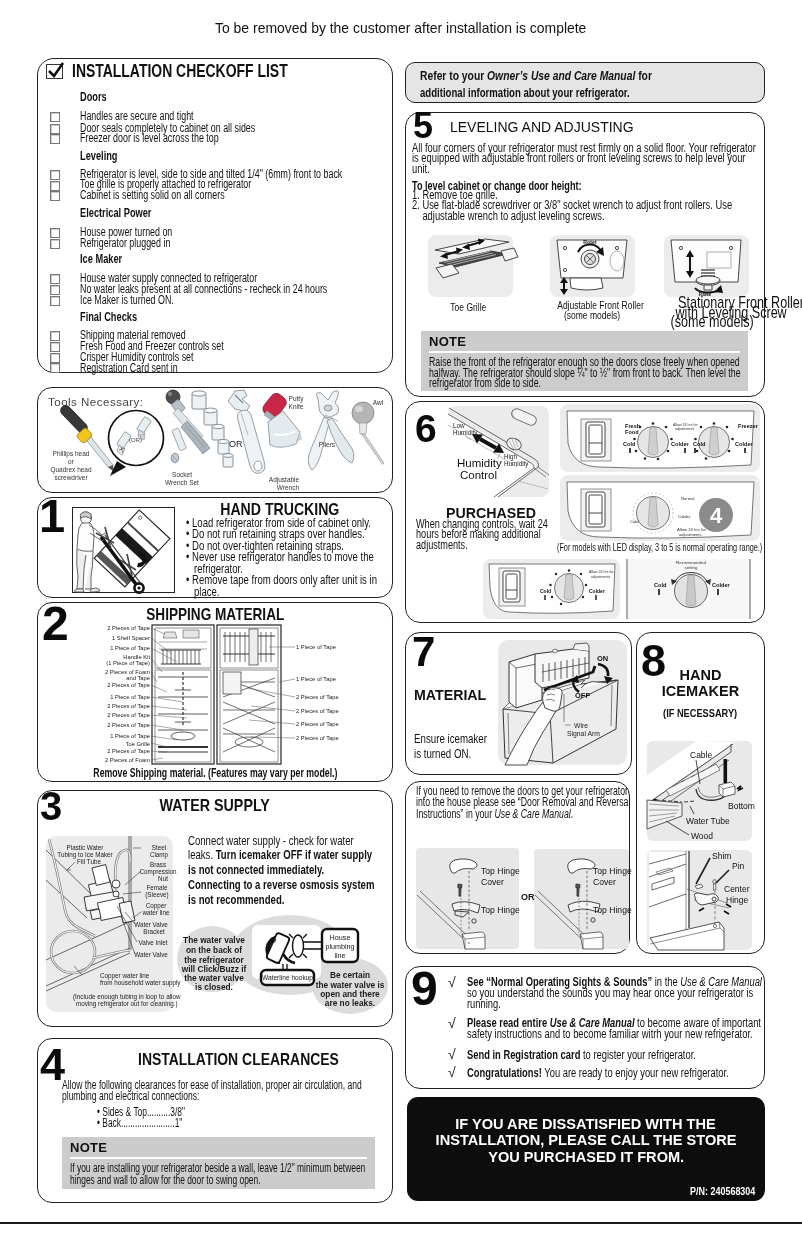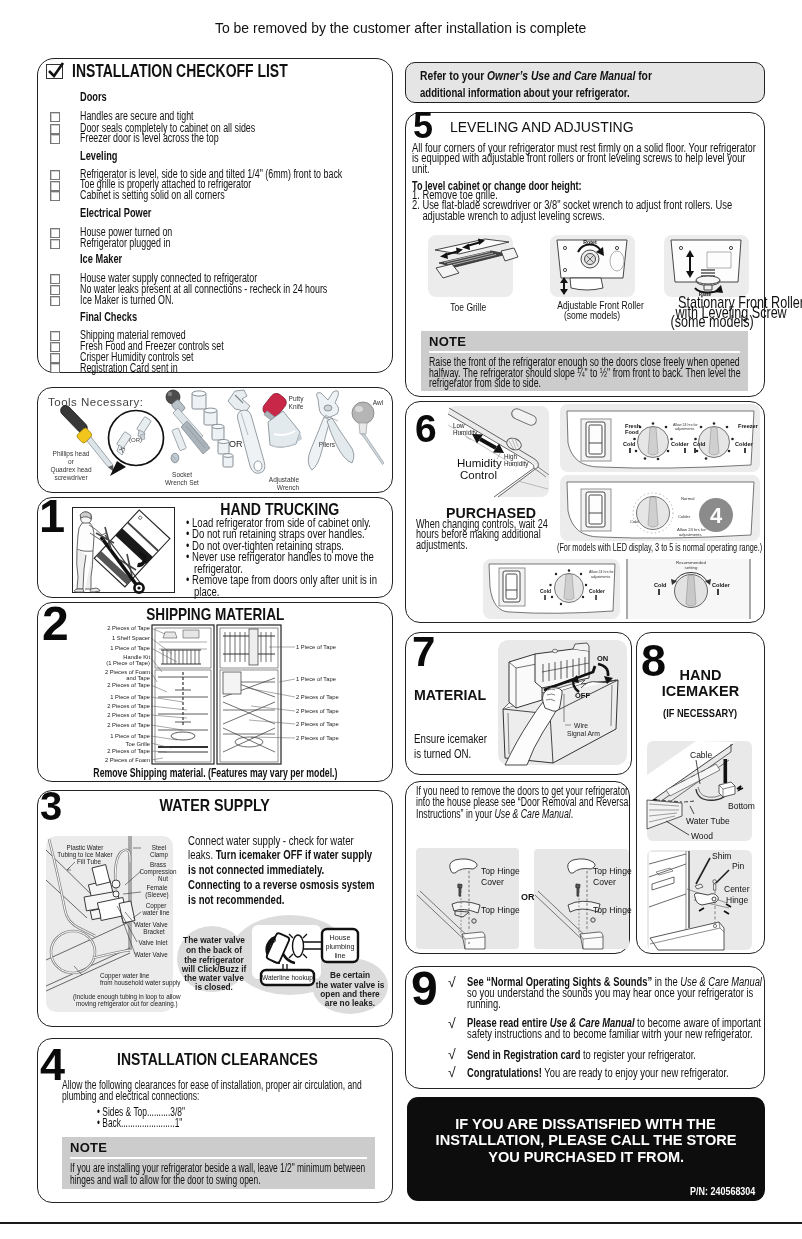--- a/index.html
+++ b/index.html
@@ -371,21 +371,21 @@
    <text x="303" y="159">plumbing</text>
    <text x="303" y="168">line</text>
    <text x="250.5" y="190" font-size="6.6">Waterline hookup</text>
   </g>
  </svg>
 </div>
 
 <div class="box" style="left:37px;top:1038px;width:356px;height:165px"></div>
 <div id="secF">
  <div class="num" style="left:40px;top:1042px;font-size:45px">4</div>
- <div class="ctr" style="left:52px;top:1049.5px;width:330px"><span class="cc" style="font-size:17px;font-weight:bold;transform:scaleX(.82)">INSTALLATION CLEARANCES</span></div>
+ <div class="ctr" style="left:73px;top:1049.5px;width:330px"><span class="cc" style="font-size:17px;font-weight:bold;transform:scaleX(.82)">INSTALLATION CLEARANCES</span></div>
  <div class="abs" style="left:62px;top:1079.5px;font-size:12px;line-height:11.5px;transform:scaleX(.71);transform-origin:0 0;white-space:nowrap">Allow the following clearances for ease of installation, proper air circulation, and<br>plumbing and electrical connections:</div>
  <div class="abs" style="left:97px;top:1106.5px;font-size:12px;line-height:11.2px;transform:scaleX(.70);transform-origin:0 0;white-space:nowrap">• Sides &amp; Top..........3/8"<br>• Back.......................1"</div>
  <div class="note" style="left:62px;top:1137px;width:313px;height:52px">
   <div class="nt">NOTE</div>
       <div class="nr"></div>
   <div style="font-size:12px;line-height:11.7px;transform:scaleX(.70);transform-origin:0 0;white-space:nowrap">If you are installing your refrigerator beside a wall, leave 1/2" minimum between<br>hinges and wall to allow for the door to swing open.</div>
  </div>
 </div>
 
 <div class="box" style="left:405px;top:62px;width:360px;height:41px;background:#e5e5e5;border-radius:10px;border-width:1.8px"></div>

